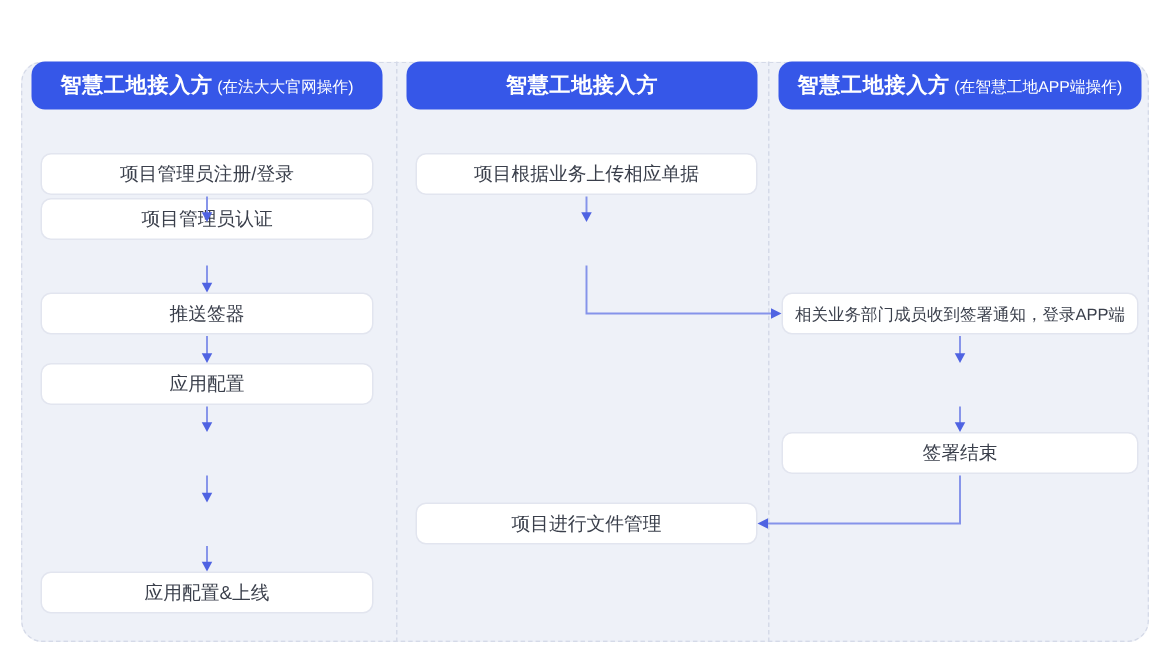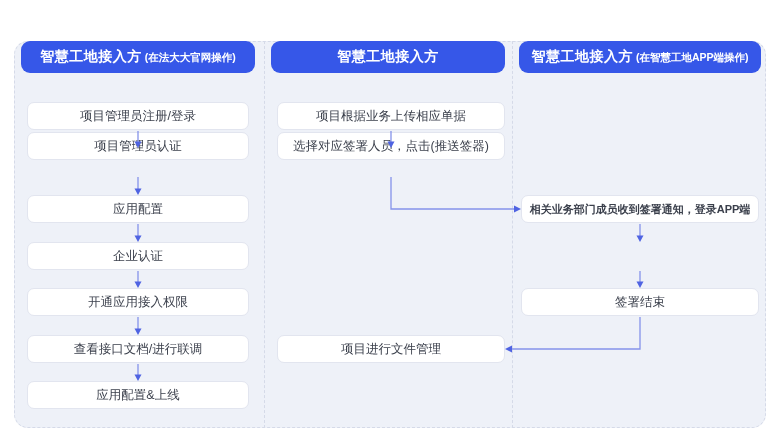--- a/index.html
+++ b/index.html
@@ -18,32 +18,32 @@
   .div1{left:264px;}
   .div2{left:512px;}
 
   .col-header{
     position:absolute;top:21px;height:32px;
     background:#3657e8;border-radius:9px;
     display:flex;align-items:center;justify-content:center;
     color:#ffffff;white-space:nowrap;
   }
   .col-header .ht{font-size:14px;font-weight:bold;letter-spacing:.5px;}
-  .col-header .hs{font-size:10.5px;font-weight:bold;margin-left:3px;position:relative;top:1px;}
+  .col-header .hs{font-size:10.5px;font-weight:normal;margin-left:3px;position:relative;top:1px;}
   .h1{left:21px;width:234px;}
   .h2{left:271px;width:234px;}
   .h3{left:519px;width:242px;}
 
   .box{
     position:absolute;height:28px;box-sizing:border-box;
     background:#ffffff;border:1px solid #e2e5ef;border-radius:7px;
     display:flex;align-items:center;justify-content:center;
     font-size:12.5px;color:#3a3f4b;white-space:nowrap;text-align:center;
   }
-  .box.small{font-size:11px;font-weight:bold;}
+  .box.small{font-size:11px;}
   .c1{left:27px;width:222px;}
   .c2{left:277px;width:228px;}
   .c3{left:521px;width:238px;}
   .r0{top:82px;} .r1{top:112px;} .r2{top:175px;} .r3{top:222px;}
   .r4{top:268px;} .r5{top:315px;} .r6{top:361px;}
 
   svg.arrows{position:absolute;left:0;top:0;width:780px;height:431px;pointer-events:none;}
   svg.arrows line, svg.arrows polyline{stroke:#8593ea;stroke-width:1.3;fill:none;}
   svg.arrows polygon{fill:#4f63e2;}
 </style>
@@ -63,28 +63,25 @@
   <div class="col-header h2">
     <span class="ht">智慧工地接入方</span>
   </div>
   <div class="col-header h3">
     <span class="ht">智慧工地接入方</span>
     <span class="hs">(在智慧工地APP端操作)</span>
   </div>
 
   <div class="box c1 r0">项目管理员注册/登录</div>
   <div class="box c1 r1">项目管理员认证</div>
-  <div class="box c1 r2">应用配置</div>
-  <div class="box c1 r3">企业认证</div>
-  <div class="box c1 r4">开通应用接入权限</div>
-  <div class="box c1 r5">查看接口文档/进行联调</div>
+  <div class="box c1 r2">推送签器</div>
+  <div class="box c1 r3">应用配置</div>
   <div class="box c1 r6">应用配置&amp;上线</div>
 
   <div class="box c2 r0">项目根据业务上传相应单据</div>
-  <div class="box c2 r1">选择对应签署人员，点击(推送签器)</div>
   <div class="box c2 r5">项目进行文件管理</div>
 
   <div class="box c3 r2 small">相关业务部门成员收到签署通知，登录APP端</div>
   <div class="box c3 r4">签署结束</div>
 
   <svg class="arrows" viewBox="0 0 780 431">
 
     <line x1="138" y1="111" x2="138" y2="122"></line>
     <polygon points="134.5,121.5 141.5,121.5 138,128"></polygon>
     <line x1="138" y1="157" x2="138" y2="169"></line>

